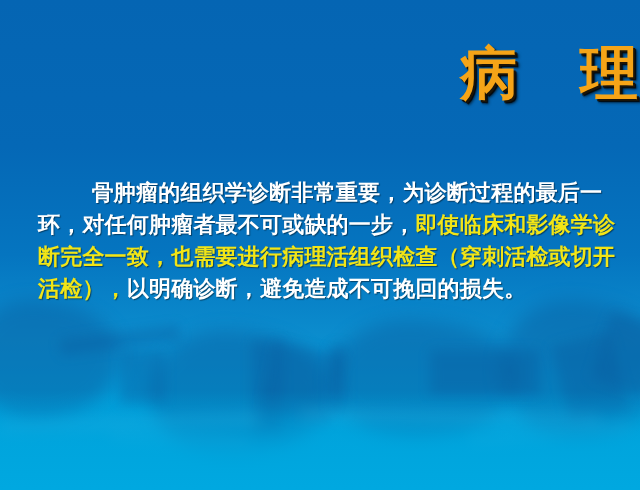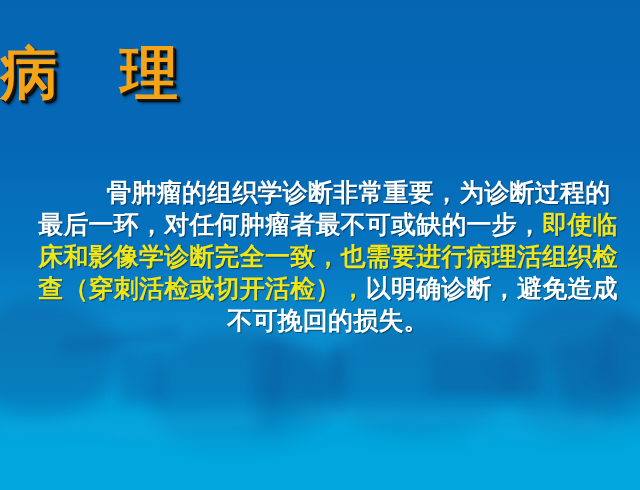--- a/index.html
+++ b/index.html
@@ -54,47 +54,46 @@
     left: 0; right: 0;
     background: linear-gradient(to bottom, rgba(0,166,222,0) 0%, rgba(0,166,222,.85) 65%, rgba(0,168,224,1) 100%);
   }
 
   
   .title {
     position: absolute;
     top: 38px;
     left: 0;
     width: 640px;
-    text-align: left;
+    text-align: right;
     font-size: 58px;
     line-height: 70px;
     font-weight: 700;
     color: #f5a417;
     letter-spacing: 2px;
     text-shadow:
        2px 2px 0 #1a1408,
        3px 3px 1px rgba(0,0,0,.85),
        4px 4px 3px rgba(0,0,0,.55);
     white-space: pre;
   }
 
   
   .body-text {
     position: absolute;
     top: 145px;
     left: 38px;
     width: 580px;
-    font-size: 25px;
+    font-size: 22px;
     line-height: 32px;
     font-weight: 700;
     letter-spacing: .2px;
     white-space: pre-wrap;
     word-break: break-all;
     text-shadow: 1px 1px 1px rgba(0,0,0,.45);
-    text-align: center;
   }
   .body-text .seg-white { color: #ffffff; }
   .body-text .seg-yellow { color: #f2e516; }
 </style>
 </head>
 <body>
 
 <div class="slide">
 
   <div class="bg-art">

